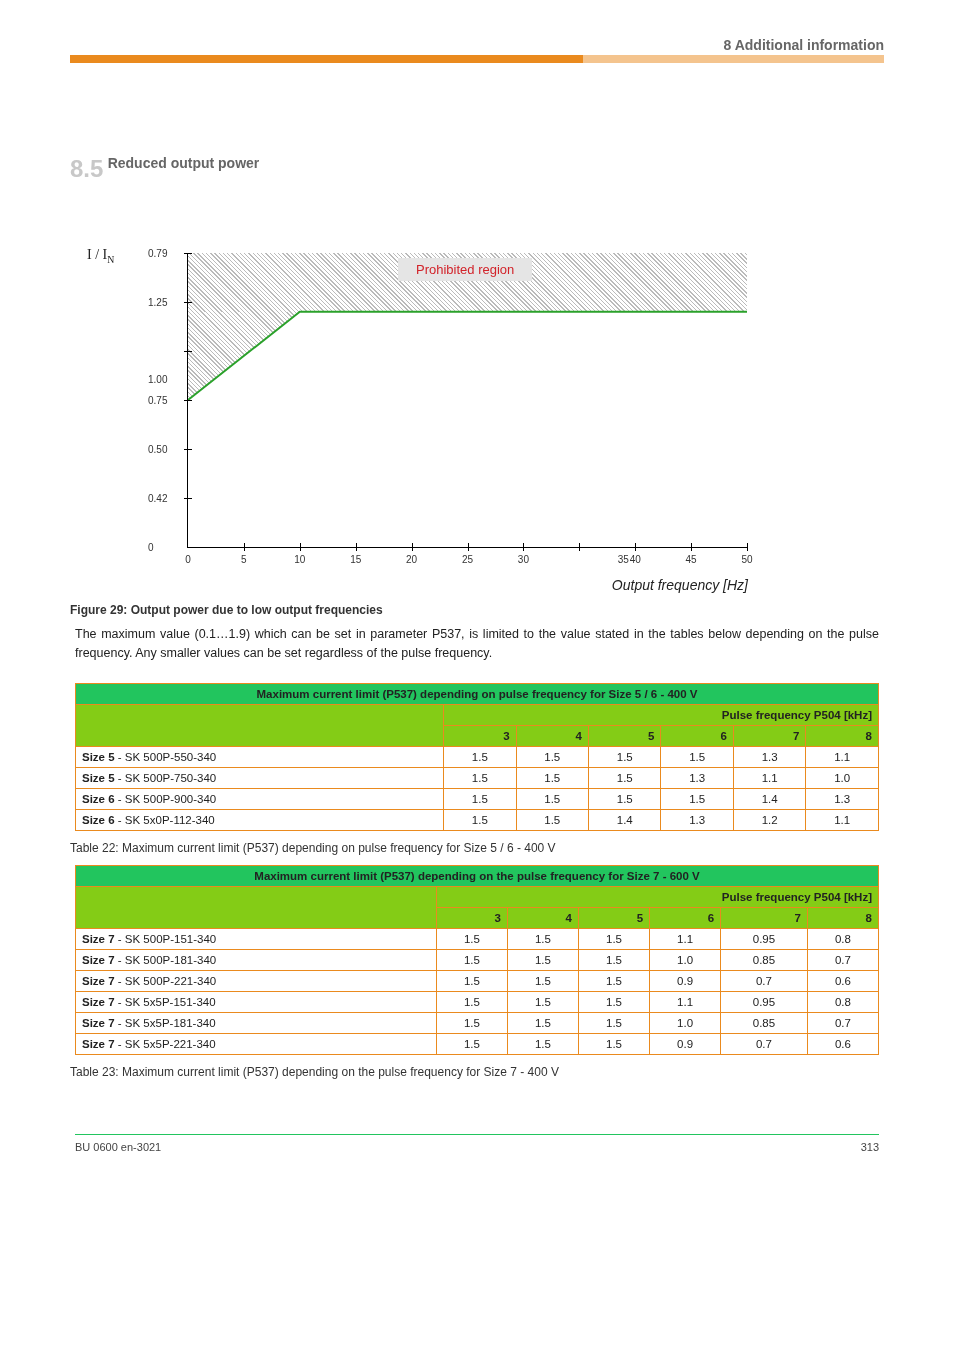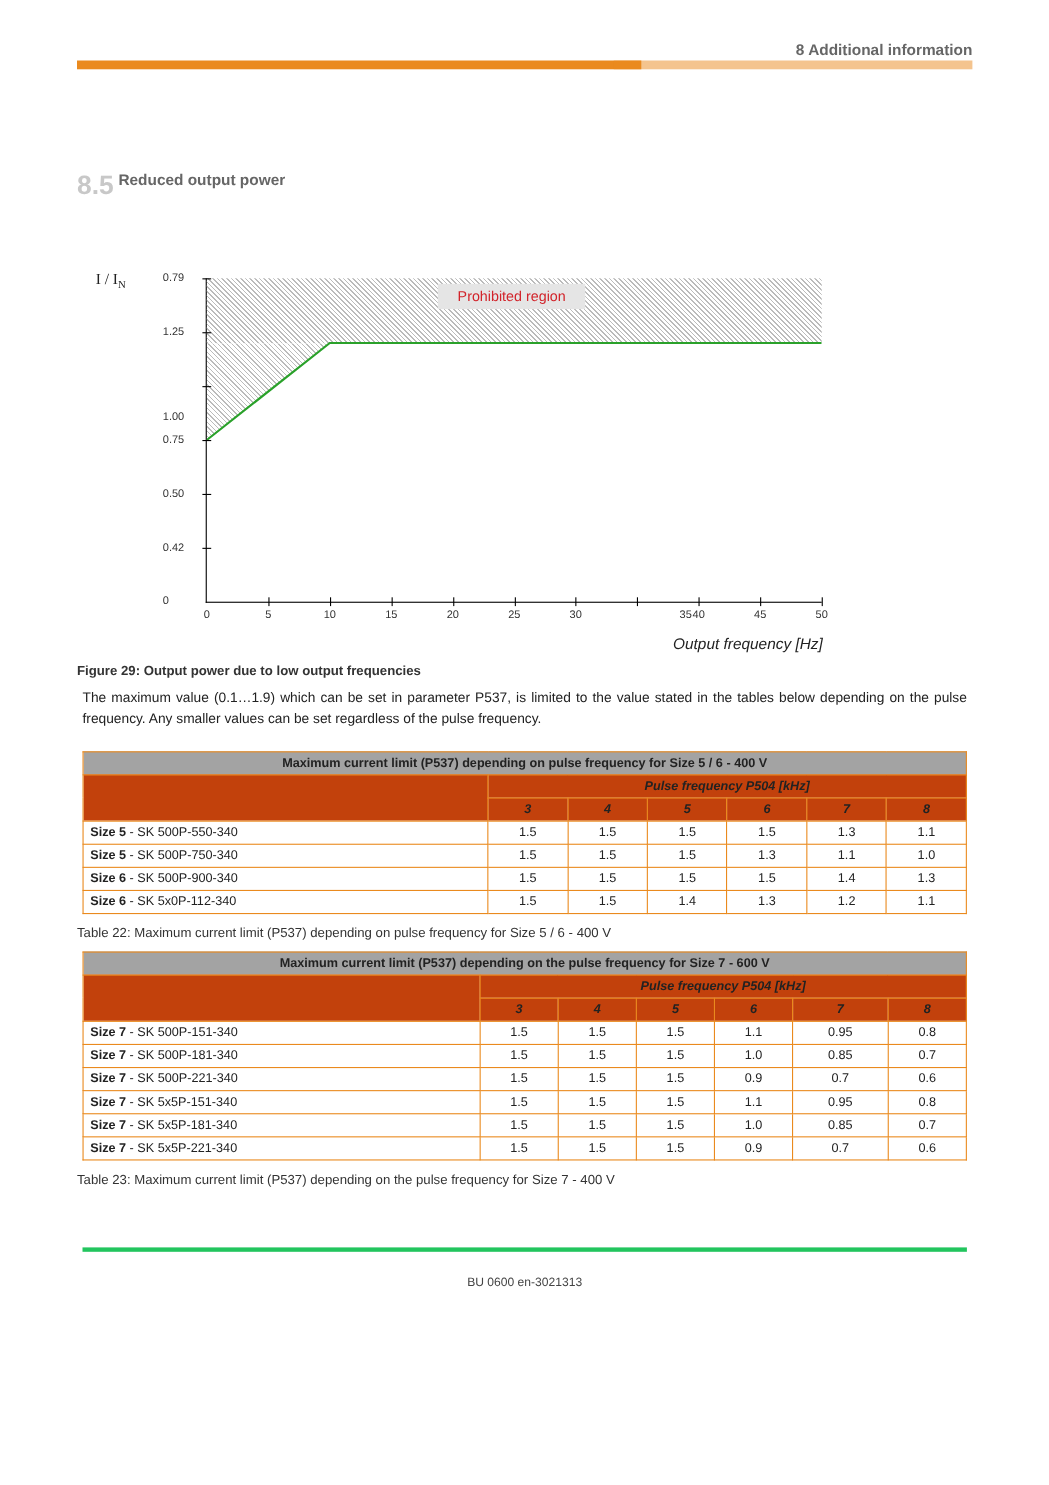--- a/index.html
+++ b/index.html
@@ -96,29 +96,29 @@
 }
 table.data {
   border-collapse: collapse; width: calc(100% - 150px); margin: 10px 75px;
   font-size: 11.5px;
 }
 table.data th, table.data td {
   border: 1px solid #ea8a1e;
   padding: 4px 6px;
 }
 table.data .titlecell {
-  background: #a3a3a3; text-align: center; font-weight: bold;
-}
-table.data .hdrcell { background: #c2410c; font-weight: bold; text-align: center; font-style: italic; }
+  background: #22c55e; text-align: center; font-weight: bold;
+}
+table.data .hdrcell { background: #84cc16; font-weight: bold; text-align: right; }
 table.data td { text-align: center; }
 table.data .rowlabel { text-align: left; }
 .footer {
-  display: flex; justify-content: center;
-  margin: 55px 75px 0 75px; padding-top: 22px;
-  border-top: 4px solid #22c55e; font-size: 11px; color: #444;
+  display: flex; justify-content: space-between;
+  margin: 55px 75px 0 75px; padding-top: 6px;
+  border-top: 1px solid #22c55e; font-size: 11px; color: #444;
 }
 </style>
 </head>
 <body>
 
 <div class="header-banner">
   <div class="banner-title">8 Additional information</div>
   <div class="banner-left"></div>
   <div class="banner-right"></div>
 </div>

